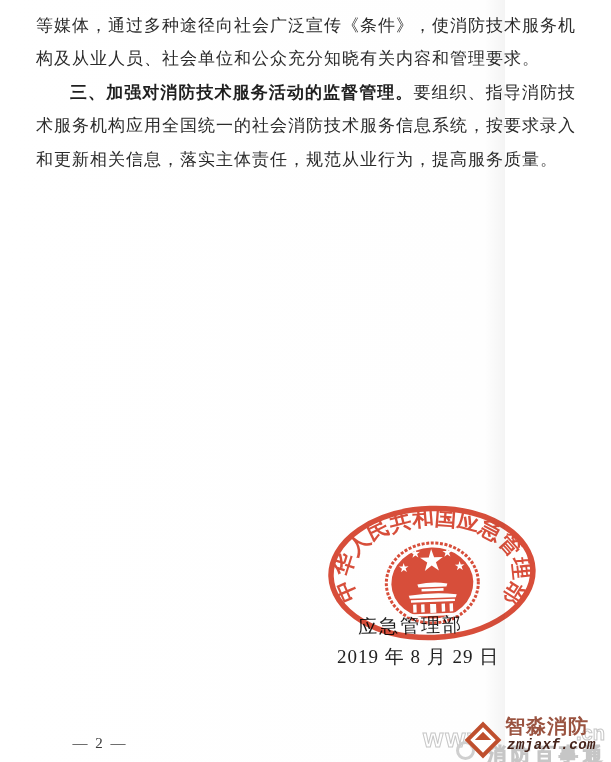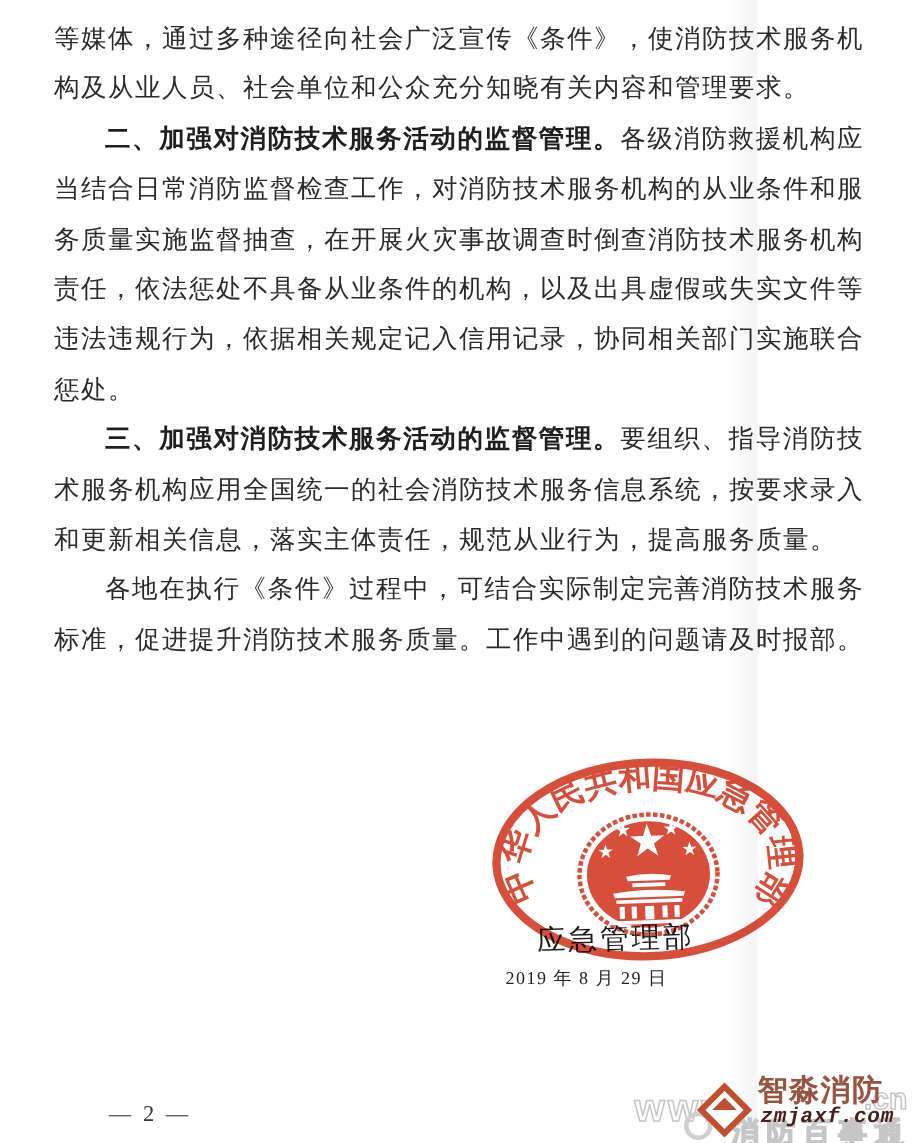--- a/index.html
+++ b/index.html
@@ -39,21 +39,21 @@
     transform:rotate(-2deg);
   }
   .issuer{
     position:absolute;left:358px;top:613px;
     font-size:19px;letter-spacing:2px;color:#1c1c1c;
     transform:rotate(-1.5deg);
     white-space:nowrap;
   }
   .issue-date{
     position:absolute;left:337px;top:644px;
-    font-size:12px;letter-spacing:1px;color:#222;
+    font-size:19px;letter-spacing:1px;color:#222;
     white-space:nowrap;
   }
   
   .page-number{
     position:absolute;left:58px;top:735px;width:84px;
     font-size:15px;color:#3a3a3a;text-align:center;
     letter-spacing:2px;white-space:nowrap;
   }
   
   .ghost{
@@ -93,23 +93,21 @@
     color:#45231a;white-space:nowrap;font-style:italic;
   }
 </style>
 </head>
 <body>
 
 <div class="page">
 
   <div class="body-text">
     <p class="para"><span class="lead"></span><span>等媒体，通过多种途径向社会广泛宣传《条件》，使消防技术服务机构及从业人员、社会单位和公众充分知晓有关内容和管理要求。</span></p>
-    <p class="para indent"><span class="lead">二、加强对消防技术服务活动的监督管理。</span><span>各级消防救援机构应当结合日常消防监督检查工作，对消防技术服务机构的从业条件和服务质量实施监督抽查，在开展火灾事故调查时倒查消防技术服务机构责任，依法惩处不具备从业条件的机构，以及出具虚假或失实文件等违法违规行为，依据相关规定记入信用记录，协同相关部门实施联合惩处。</span></p>
     <p class="para indent"><span class="lead">三、加强对消防技术服务活动的监督管理。</span><span>要组织、指导消防技术服务机构应用全国统一的社会消防技术服务信息系统，按要求录入和更新相关信息，落实主体责任，规范从业行为，提高服务质量。</span></p>
-    <p class="para indent"><span class="lead"></span><span>各地在执行《条件》过程中，可结合实际制定完善消防技术服务标准，促进提升消防技术服务质量。工作中遇到的问题请及时报部。</span></p>
   </div>
 
   <div class="issuer">应急管理部</div>
 
   <div class="seal-wrap">
     <svg width="216" height="146" viewBox="0 0 216 146">
       <defs>
         <path id="sealArc" d="M 33.7 93.7 A 82 49 0 1 1 182.3 93.7" fill="none"></path>
         <path id="star" d="M 0,-12 L 2.69,-3.71 L 11.41,-3.71 L 4.36,1.42 L 7.05,9.71 L 0,4.58 L -7.05,9.71 L -4.36,1.42 L -11.41,-3.71 L -2.69,-3.71 Z"></path>
       </defs>

